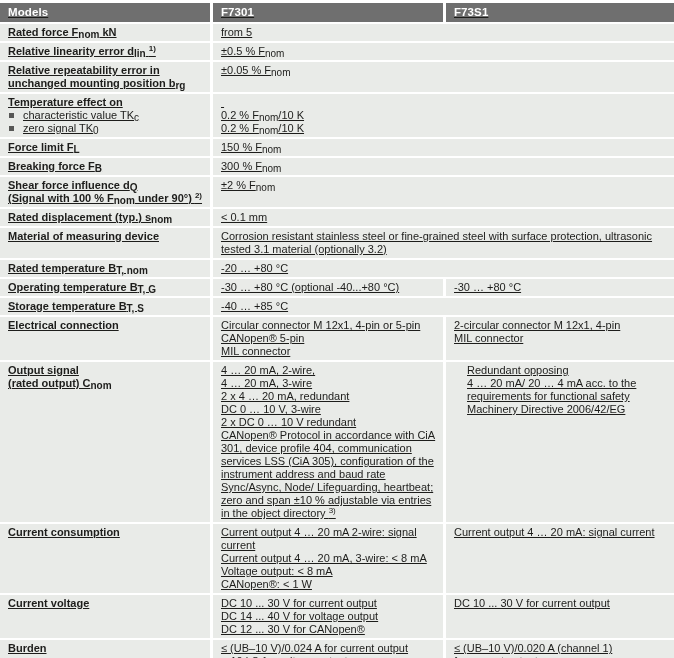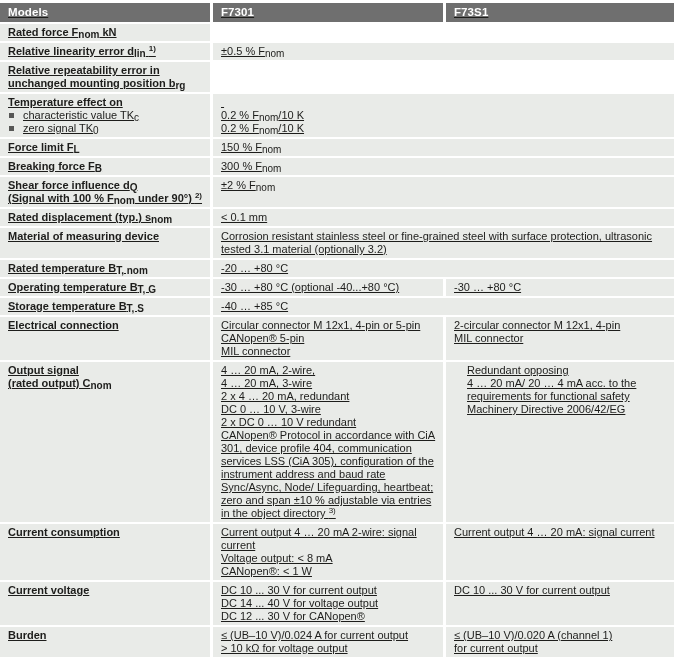--- a/index.html
+++ b/index.html
@@ -41,32 +41,38 @@
   <div class="row header">
     <div class="hcell">Models</div>
     <div class="hcell">F7301</div>
     <div class="hcell">F73S1</div>
   </div>
   <div>
       <div class="row">
         <div class="cell label">
           <div class="line">Rated force F<sub>nom</sub> kN</div>
         </div>
+        <div class="cell value" style="grid-column: 2 / 4;">
+          <div class="line">from 5</div>
+        </div>
       </div>
       <div class="row">
         <div class="cell label">
           <div class="line">Relative linearity error d<sub>lin</sub> <sup>1)</sup></div>
         </div>
         <div class="cell value" style="grid-column: 2 / 4;">
           <div class="line">±0.5 % F<sub>nom</sub></div>
         </div>
       </div>
       <div class="row">
         <div class="cell label">
           <div class="line">Relative repeatability error in unchanged mounting position b<sub>rg</sub></div>
+        </div>
+        <div class="cell value" style="grid-column: 2 / 4;">
+          <div class="line">±0.05 % F<sub>nom</sub></div>
         </div>
       </div>
       <div class="row">
         <div class="cell label">
           <div class="line">Temperature effect on</div>
           <div class="line bullet"><span class="sq"></span>characteristic value TK<sub>c</sub></div>
           <div class="line bullet"><span class="sq"></span>zero signal TK<sub>0</sub></div>
         </div>
         <div class="cell value" style="grid-column: 2 / 4;">
           <div class="line">&nbsp;</div>
@@ -173,20 +179,21 @@
           <div class="line">Redundant opposing</div>
           <div class="line">4 … 20 mA/ 20 … 4 mA acc. to the requirements for functional safety Machinery Directive 2006/42/EG</div>
         </div>
       </div>
       <div class="row">
         <div class="cell label">
           <div class="line">Current consumption</div>
         </div>
         <div class="cell value" style="grid-column: 2 / 3;">
           <div class="line">Current output 4 … 20 mA 2-wire: signal current</div>
+          <div class="line">Current output 4 … 20 mA, 3-wire: &lt; 8 mA</div>
           <div class="line">Voltage output: &lt; 8 mA</div>
           <div class="line">CANopen®: &lt; 1 W</div>
         </div>
         <div class="cell value" style="grid-column: 3 / 4;">
           <div class="line">Current output 4 … 20 mA: signal current</div>
         </div>
       </div>
       <div class="row">
         <div class="cell label">
           <div class="line">Current voltage</div>

